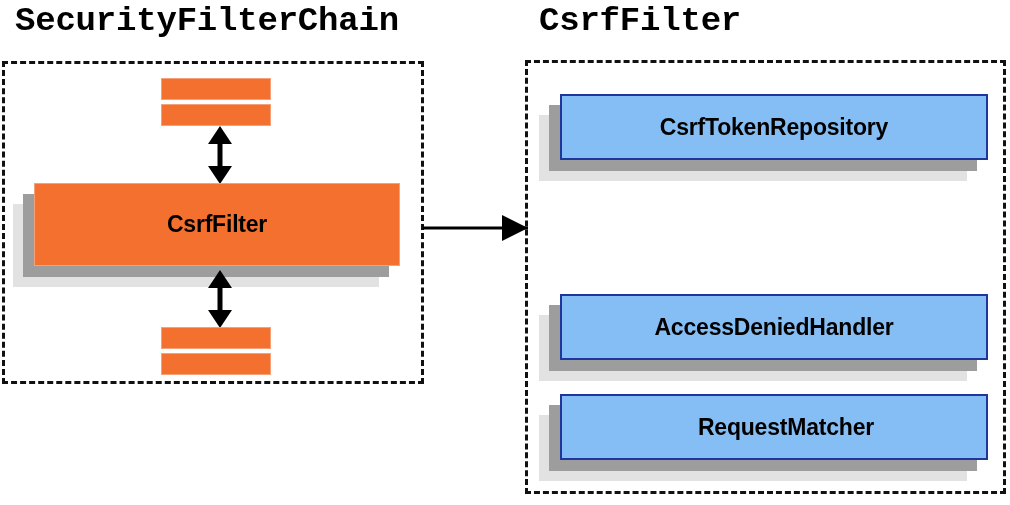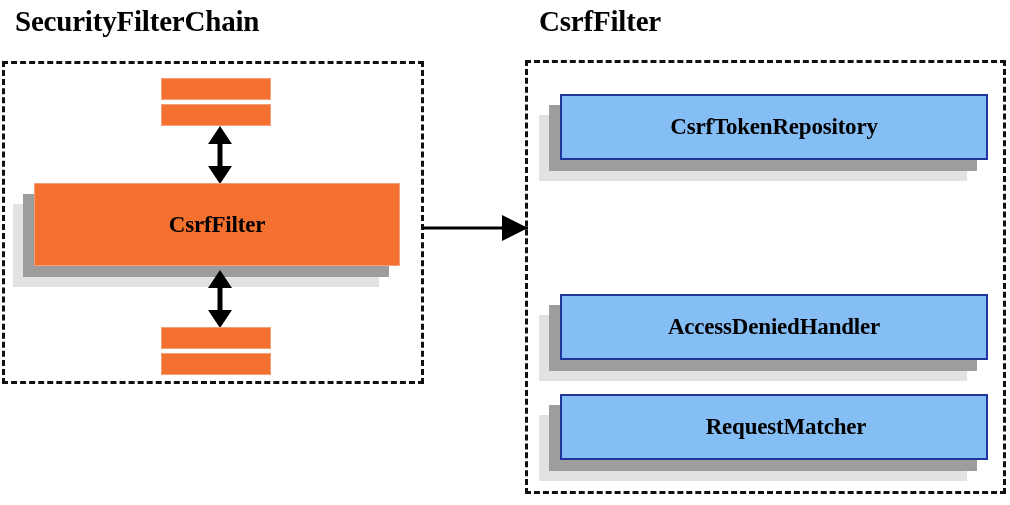--- a/index.html
+++ b/index.html
@@ -14,23 +14,23 @@
     position: relative;
     width: 1010px;
     height: 505px;
     background: #ffffff;
     overflow: hidden;
   }
 
   
   .panel-title {
     position: absolute;
-    font-family: Liberation Serif, serif;
+    font-family: Liberation Mono, monospace;
     font-weight: bold;
-    font-size: 29px;
+    font-size: 34px;
     line-height: 30px;
     color: #000000;
     white-space: nowrap;
     letter-spacing: -0.2px;
   }
   #title-left  { left: 15px;  top: 6px; }
   #title-right { left: 539px; top: 6px; }
 
   
   .panel {
@@ -54,21 +54,21 @@
   .stack .face {
     position: absolute;
     left: 0;
     top: 0;
     box-sizing: border-box;
     display: flex;
     align-items: center;
     justify-content: center;
   }
   .stack .face .face-label {
-    font-family: Liberation Serif, serif;
+    font-family: Liberation Sans, sans-serif;
     font-weight: bold;
     font-size: 23px;
     color: #000000;
     white-space: nowrap;
     letter-spacing: -0.2px;
   }
 
   
   .face-orange {
     background: #f3702f;

